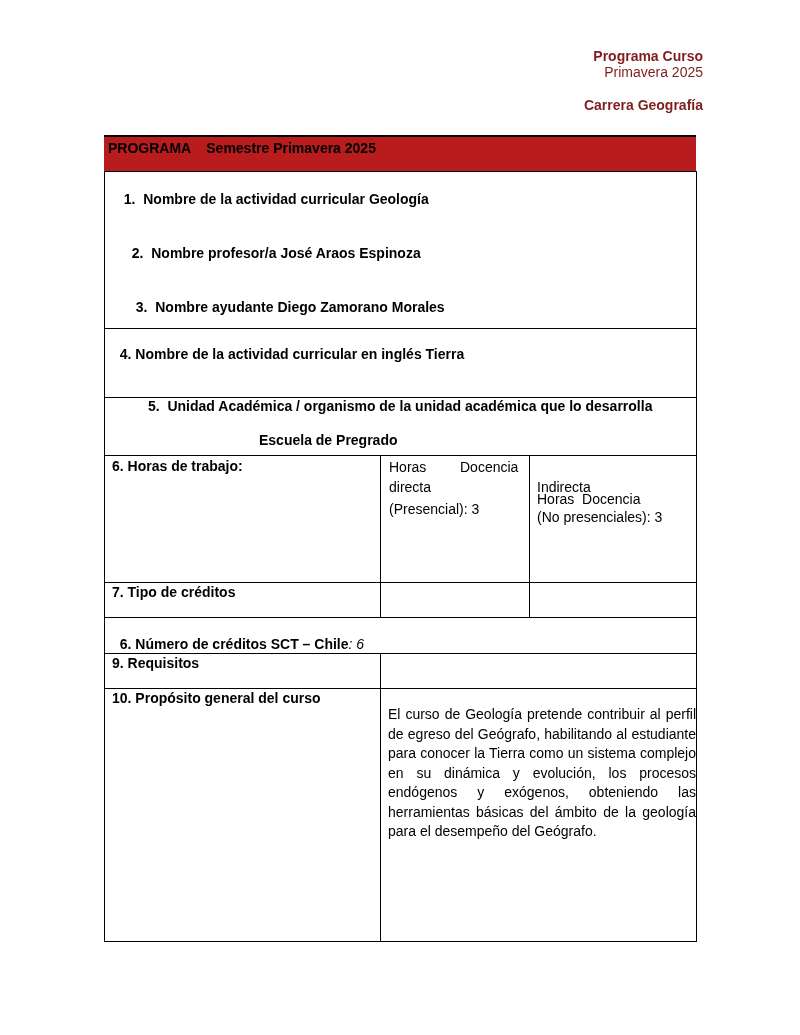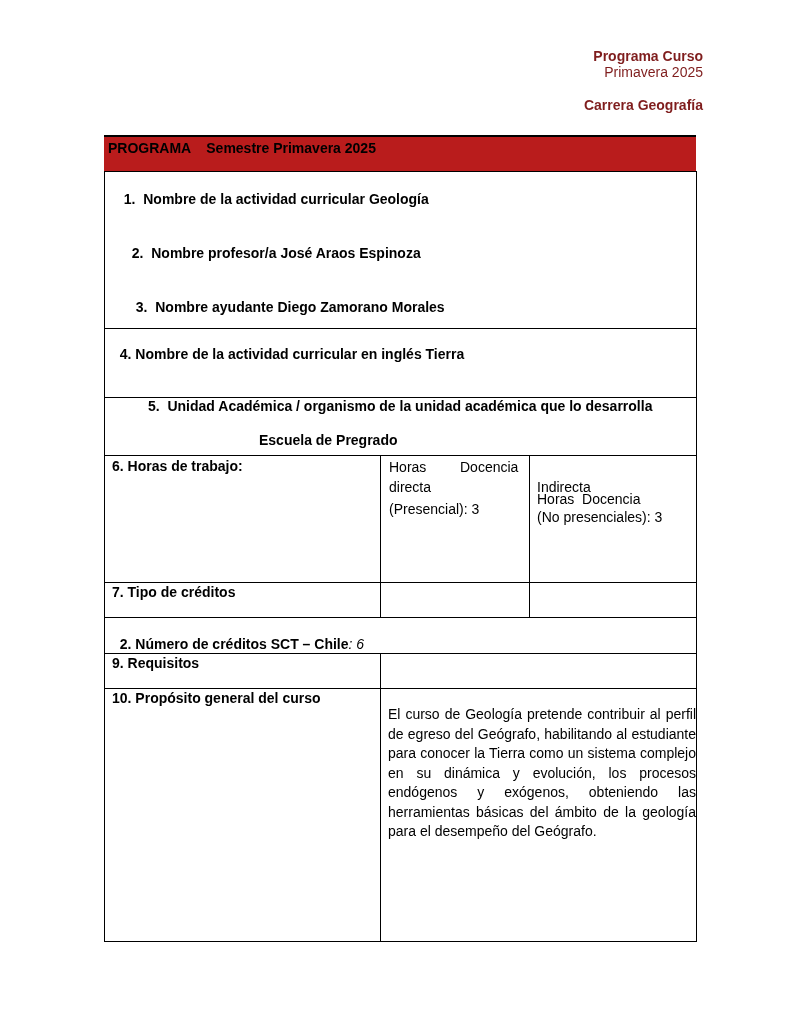--- a/index.html
+++ b/index.html
@@ -69,21 +69,21 @@
 <div class="txt" style="left:537px; top:479px;">Indirecta</div>
 <div class="txt" style="left:537px; top:509px;">(No presenciales): 3</div>
 
 <div class="box" style="left:104px; top:582px; width:277px; height:36px;"></div>
 <div class="box" style="left:380px; top:582px; width:150px; height:36px;"></div>
 <div class="box" style="left:529px; top:582px; width:168px; height:36px;"></div>
 <div class="txt bold" style="left:112px; top:584px;">7. Tipo de créditos</div>
 
 <div class="box" style="left:104px; top:617px; width:593px; height:37px;"></div>
 <div class="txt bold" style="left:112px; top:619px;">
-  <span>2. Número de créditos SCT – Chile</span><span class="it">:</span><span class="it"> 6</span>
+  <span>6. Número de créditos SCT – Chile</span><span class="it">:</span><span class="it"> 6</span>
 </div>
 
 <div class="box" style="left:104px; top:653px; width:277px; height:36px;"></div>
 <div class="box" style="left:380px; top:653px; width:317px; height:36px;"></div>
 <div class="txt bold" style="left:112px; top:655px;">9. Requisitos</div>
 
 <div class="box" style="left:104px; top:688px; width:277px; height:254px;"></div>
 <div class="box" style="left:380px; top:688px; width:317px; height:254px;"></div>
 <div class="txt bold" style="left:112px; top:690px;">10. Propósito general del curso</div>
 <div class="para">El curso de Geología pretende contribuir al perfil de egreso del Geógrafo, habilitando al estudiante para conocer la Tierra como un sistema complejo en su dinámica y evolución, los procesos endógenos y exógenos, obteniendo las herramientas básicas del ámbito de la geología para el desempeño del Geógrafo.</div>

